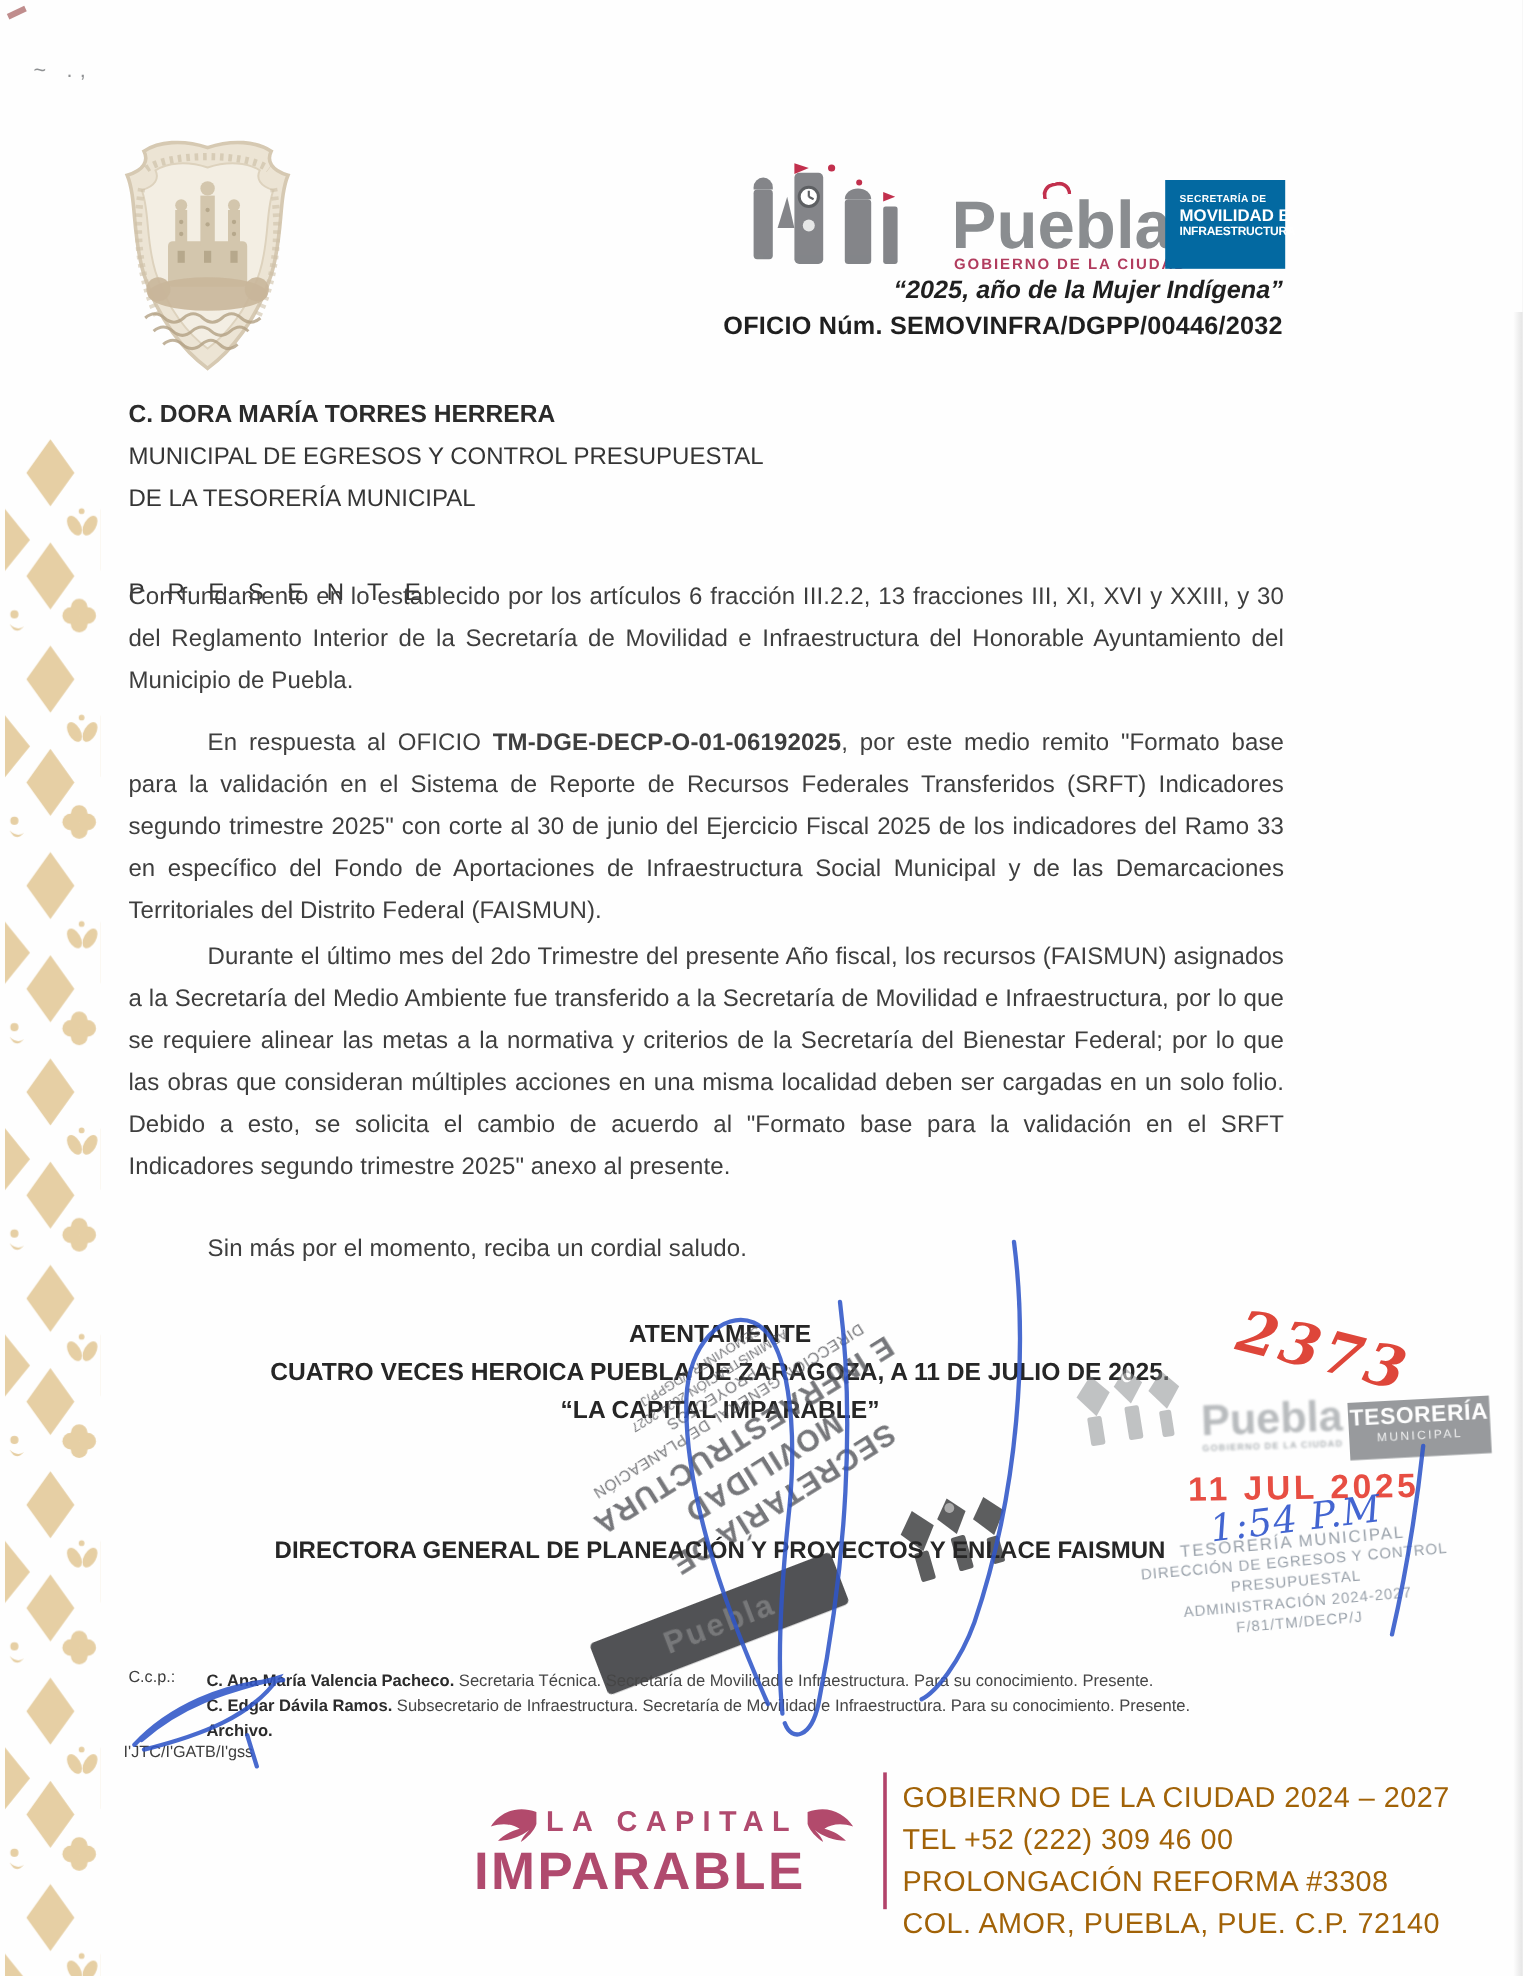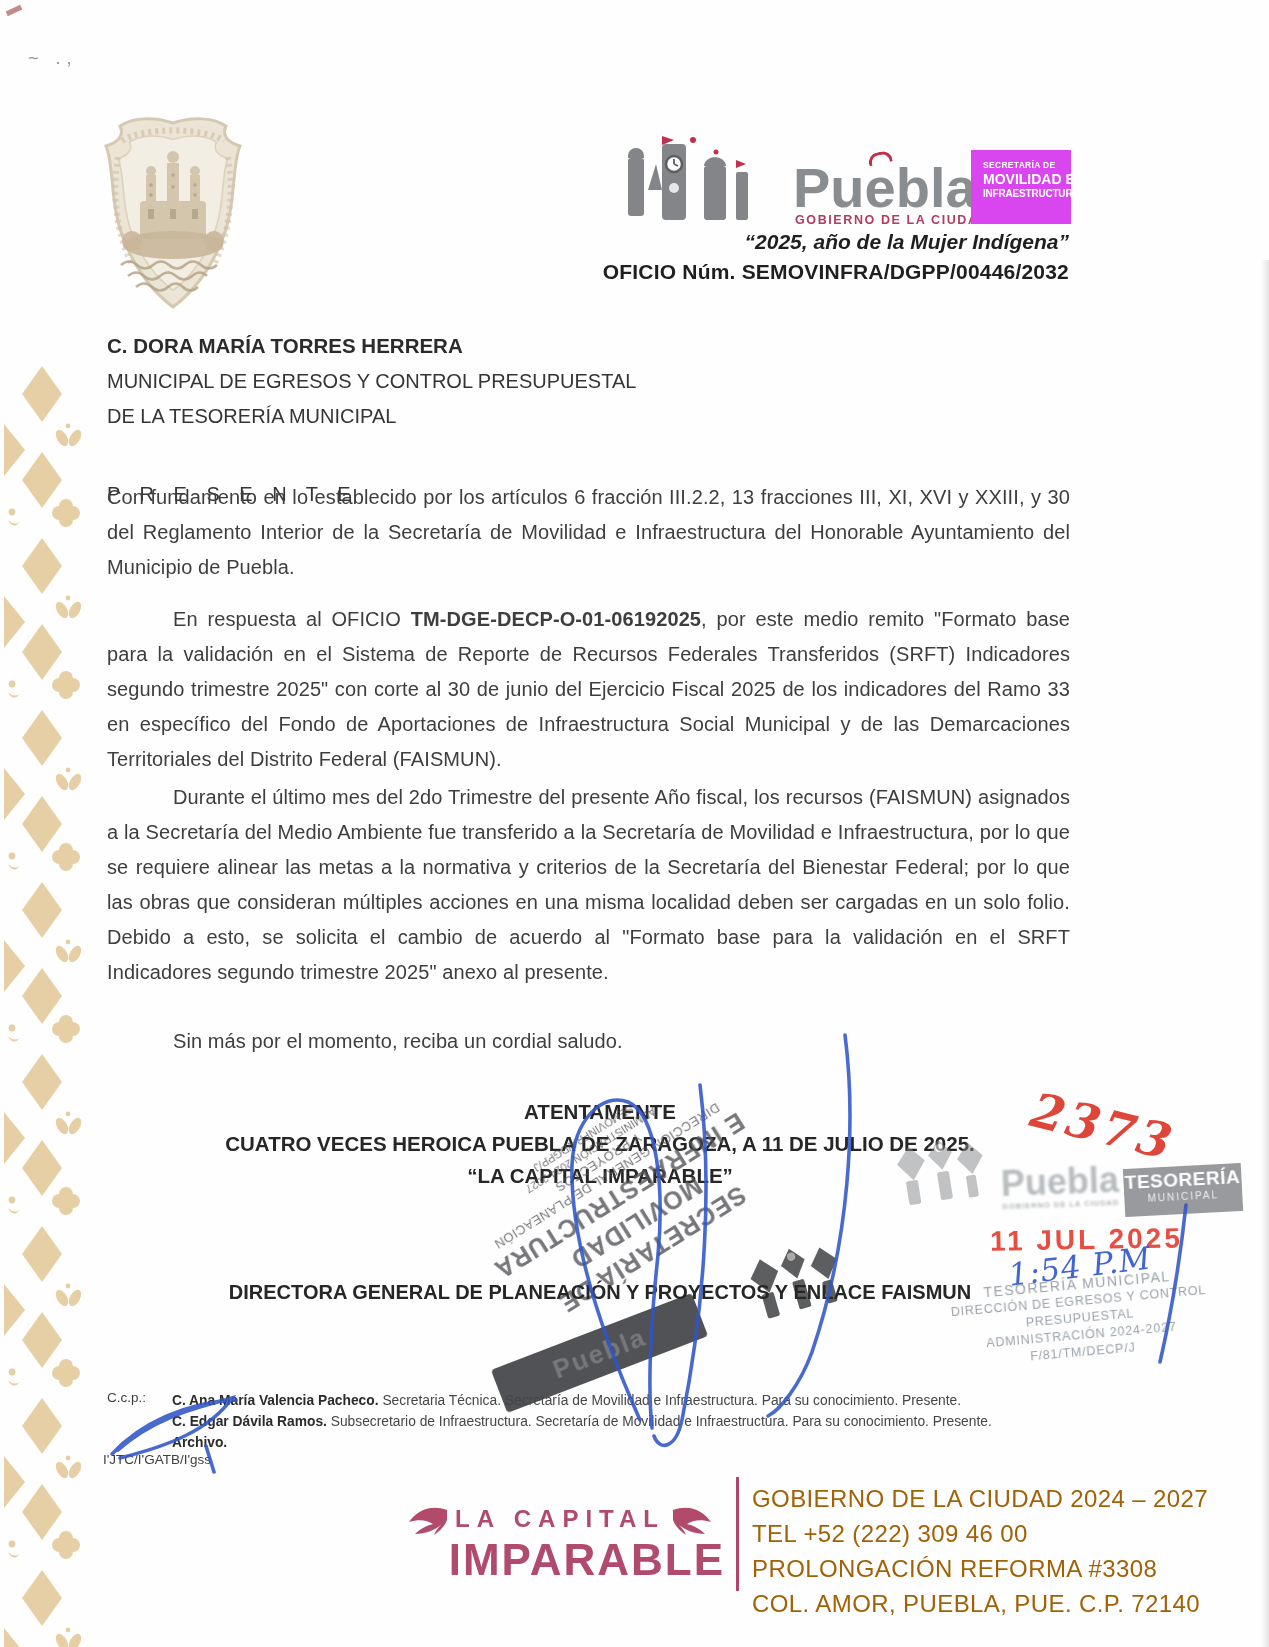--- a/index.html
+++ b/index.html
@@ -4,21 +4,21 @@
 <style>
   html,body{margin:0;padding:0;background:#e9e9e9;}
   #page{position:relative;width:1269px;height:1647px;background:#fefefe;overflow:hidden;
         font-family:"Liberation Sans",sans-serif;color:#3d3d3d;}
   .abs{position:absolute;}
   
   .brand-name{font-size:56px;font-weight:bold;color:#8a8d90;letter-spacing:0;line-height:1;}
   .brand-sub{font-size:12.5px;font-weight:bold;color:#b13c5e;letter-spacing:1.6px;margin-top:3px;}
   .brand-accent{width:18px;height:9px;border:3px solid #c2304d;border-bottom:none;
                 border-radius:10px 10px 0 0;transform:rotate(-12deg);}
-  .badge{width:100px;height:74px;background:#d946ef;display:flex;}
+  .badge{width:100px;height:74px;background:#0369a1;display:flex;}
   .badge-bar{width:4px;background:#fff;margin-left:4px;}
   .badge-text{padding:10px 0 0 8px;color:#fff;line-height:1.25;}
   .badge-l1{font-size:8.5px;font-weight:bold;letter-spacing:.3px;}
   .badge-l2{font-size:14px;font-weight:bold;}
   .badge-l3{font-size:10px;font-weight:bold;letter-spacing:-.2px;}
   .motto{font-size:21px;font-weight:bold;font-style:italic;color:#1f1f1f;text-align:right;}
   .oficio{font-size:21px;font-weight:bold;color:#1f1f1f;text-align:right;letter-spacing:.2px;}
   
   .recipient{left:107px;top:328px;width:700px;line-height:35.5px;font-size:20px;color:#353535;}
   .recipient .r-name{font-weight:bold;font-size:20.5px;color:#2b2b2b;}
@@ -62,21 +62,21 @@
   .receipt .rc-big{font-size:14px;letter-spacing:1.5px;}
   .receipt .rc{font-size:12.5px;letter-spacing:.8px;}
   .dark-band{left:492px;top:1330px;width:215px;height:46px;background:#343538;opacity:.85;
              transform:rotate(-21deg);border-radius:4px;filter:blur(.6px);
              display:flex;align-items:center;justify-content:center;}
   .dark-band span{color:rgba(255,255,255,.22);font-weight:bold;font-size:26px;letter-spacing:2px;}
   
   .f-divider{left:736px;top:1477px;width:3px;height:114px;background:#b2436a;}
   .f-contact{left:752px;top:1481px;font-size:24px;line-height:35px;color:#a16207;
              letter-spacing:.4px;}
-  .f-logo{left:395px;top:1502px;width:330px;text-align:right;color:#b04a6e;}
+  .f-logo{left:395px;top:1502px;width:330px;text-align:left;color:#b04a6e;}
   .f-logo-row{display:flex;align-items:center;justify-content:center;gap:6px;}
   .f-l1{font-size:24px;font-weight:bold;letter-spacing:7px;}
   .f-l2{font-size:44px;font-weight:bold;letter-spacing:2px;line-height:1;margin-top:2px;}
   .edge-shade{right:0;top:260px;width:8px;height:1387px;
               background:linear-gradient(to left,#cfcfcf,rgba(255,255,255,0));opacity:.55;}
   .pen-marks{left:28px;top:48px;color:#8f9193;font-size:18px;letter-spacing:6px;}
   .corner-mark{left:6px;top:8px;width:16px;height:5px;background:#8c3030;opacity:.55;
                transform:rotate(-25deg);}
 </style>
 </head>

